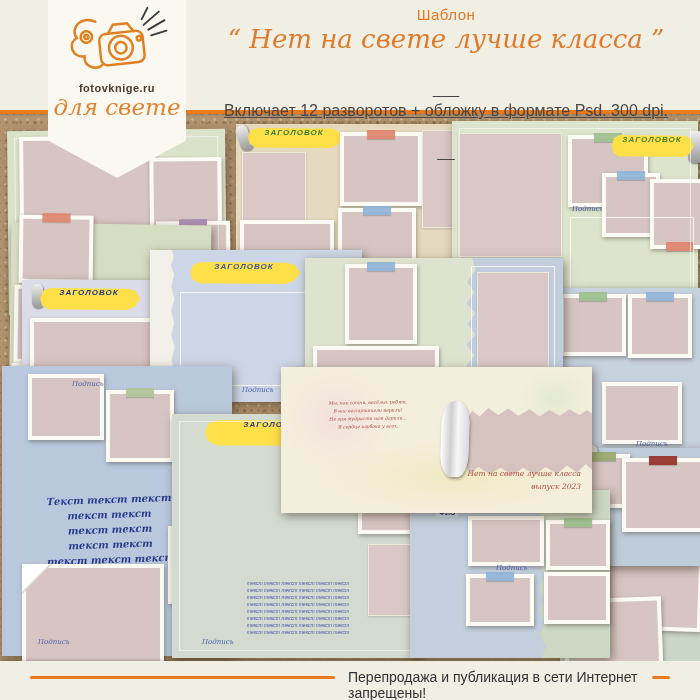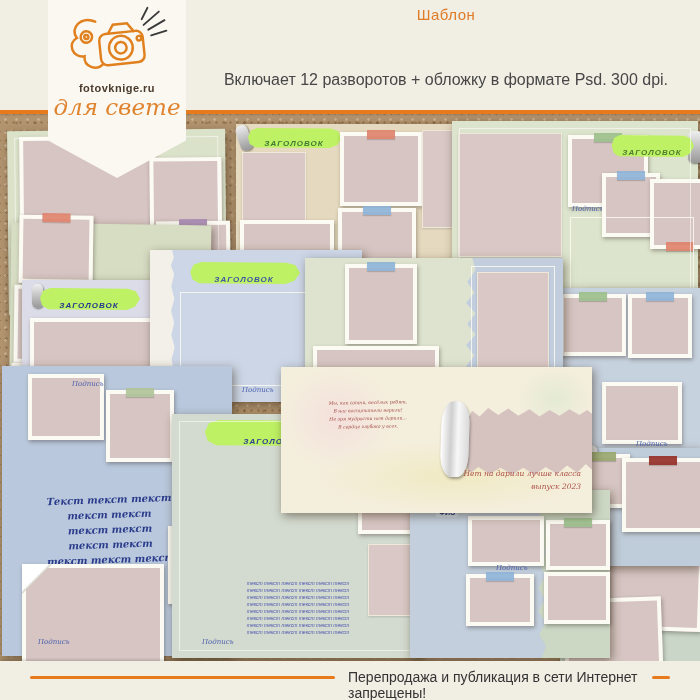--- a/index.html
+++ b/index.html
@@ -29,21 +29,21 @@
   .panel{position:absolute;background:#d9c8c5;border:1px solid #efe9da;box-shadow:0 1px 2px rgba(0,0,0,.15);}
   .frame{position:absolute;border:1px solid rgba(252,250,243,.85);}
   .tape{position:absolute;width:28px;height:9px;left:50%;top:-6px;transform:translateX(-50%);
         opacity:.92;box-shadow:0 1px 1px rgba(0,0,0,.18);}
   .tape.bottom{top:auto;bottom:-6px;}
   .pin{position:absolute;width:8px;height:8px;border-radius:50%;left:50%;top:-4px;transform:translateX(-50%);
        background:radial-gradient(circle at 35% 35%, #f6e37a,#cda income92c,#cfa92c);box-shadow:0 1px 2px rgba(0,0,0,.4);}
   .fold{position:absolute;left:-4px;top:-4px;width:30px;height:30px;
         background:linear-gradient(135deg,#ffffff 44%,#cfccc0 50%,#eceadf 100%);
         clip-path:polygon(0 0,100% 0,0 100%);}
-  .banner{position:absolute;background:#bef264;display:flex;align-items:flex-end;justify-content:center;
+  .banner{position:absolute;background:#fde047;display:flex;align-items:flex-start;justify-content:center;
     clip-path:polygon(2% 45%,5% 12%,12% 0,88% 3%,96% 15%,100% 50%,95% 85%,87% 100%,10% 97%,4% 80%);
     filter:drop-shadow(1px 2px 2px rgba(0,0,0,.35));}
   .banner span{font:italic 700 8px "Liberation Sans",sans-serif;letter-spacing:1px;white-space:nowrap;}
   .deco{position:absolute;background:linear-gradient(180deg,#eeeeee,#979797);border-radius:5px;
         box-shadow:1px 1px 2px rgba(0,0,0,.45);}
   .caption{position:absolute;font:italic 7px "DejaVu Serif",serif;color:#4a5fae;white-space:nowrap;}
   .label{position:absolute;font:700 7px "Liberation Sans",sans-serif;background:rgba(214,226,236,.8);
          padding:1px 3px;white-space:nowrap;}
   .scriptblock{position:absolute;font-family:"DejaVu Serif",serif;}
   .rows{position:absolute;font-family:"Liberation Sans",sans-serif;text-align:center;}
@@ -54,21 +54,21 @@
     clip-path:polygon(0 0,85% 0,92% 5%,80% 10%,93% 16%,82% 24%,94% 32%,81% 40%,93% 48%,82% 56%,95% 64%,83% 72%,92% 80%,80% 88%,93% 94%,84% 100%,0 100%);}
   .curl{position:absolute;background:linear-gradient(90deg,#ffffff,#cfcfcf 35%,#f7f7f7 60%,#d9d9d9);
         border-radius:45% 45% 40% 40% / 30%;box-shadow:1px 2px 3px rgba(0,0,0,.35);}
   
   .hdr{position:absolute;left:0;top:0;width:700px;height:113px;background:#f1eee4;z-index:10;
        box-shadow:0 1px 3px rgba(0,0,0,.25);}
   .rule{position:absolute;left:0;top:110px;width:700px;height:4px;background:#e87a1e;z-index:11;}
   .hdr-text{position:absolute;left:200px;top:6px;width:492px;text-align:center;z-index:12;}
   .hdr-title{font-size:15px;color:#e07b28;letter-spacing:.5px;}
   .hdr-quote{font:italic 26px "DejaVu Serif",serif;color:#dd7a2c;margin-top:1px;}
-  .hdr-desc{font-size:16px;color:#474747;line-height:21px;margin-top:4px;white-space:pre-wrap;}
+  .hdr-desc{font-size:16px;color:#474747;line-height:21px;margin-top:4px;white-space:pre-wrap;text-decoration:underline;}
   .badge{position:absolute;left:48px;top:0;width:138px;height:178px;background:#faf8f1;z-index:13;
     clip-path:polygon(0 0,100% 0,100% 79%,50% 100%,0 79%);
     filter:drop-shadow(2px 2px 3px rgba(0,0,0,.35));text-align:center;}
   .badge-site{font-size:11px;font-weight:700;color:#4a3b2c;letter-spacing:.5px;margin-top:-2px;}
   .badge-brand{font-size:20px;font-weight:700;color:#151515;letter-spacing:.5px;margin-top:3px;}
   .badge-brand .o{color:#e8861c;}
   .badge-tag{font:italic 23px "DejaVu Serif",serif;color:#e0832e;margin-top:0;}
   
   .ftr{position:absolute;left:0;top:661px;width:700px;height:55px;background:#f1eee4;z-index:10;
        box-shadow:0 -1px 3px rgba(0,0,0,.2);}
@@ -265,31 +265,32 @@
       <div class="spread cover-style" style="left: 281px; top: 254px; width: 311px; height: 146px; background: rgb(244, 238, 221); z-index: 15;">
         <div class="scriptblock" style="left: 22px; top: 32px; width: 130px; color: rgb(163, 75, 69); font-size: 4.6px; line-height: 8px; text-align: center; font-style: italic; transform: rotate(-1deg);">
           <div>Мы, как сотни, весёлых ребят,</div>
           <div>В нас воспитатели верили!</div>
           <div>Не зря мудрости нам дарили...</div>
           <div>В сердце глубоко у всех.</div>
         </div>
         <div class="torn-h" style="left: 186px; top: 38px; width: 125px; height: 72px; background: rgb(214, 195, 192);"></div>
         <div class="curl" style="left: 160px; top: 34px; width: 28px; height: 76px; transform: rotate(2deg);"></div>
         <div class="scriptblock" style="left: 168px; top: 100px; width: 132px; color: rgb(173, 77, 69); font-size: 7.5px; line-height: 13px; text-align: right; font-style: italic;">
-          <div>Нет на дарили лучше класса</div>
+          <div>Нет на свете лучше класса</div>
           <div>выпуск 2023</div>
         </div>
       </div>
     </div>
 
   <div class="hdr"></div>
   <div class="rule"></div>
 
   <div class="hdr-text">
     <div class="hdr-title">Шаблон</div>
+    <div class="hdr-quote">“ Нет на свете лучше класса ”</div>
     <div class="hdr-desc">
       <div>Включает 12 разворотов + обложку в формате Psd. 300 dpi.</div>
     </div>
   </div>
 
   <div class="badge">
     <svg width="112" height="76" viewBox="0 0 112 80" style="margin-top:4px;">
       <g fill="none" stroke="#e0801f" stroke-width="2.6" stroke-linecap="round" transform="rotate(-6 60 45)">
         <path d="M36,16 C22,8 8,20 15,31 C4,35 8,52 21,51 C19,62 32,68 40,61"></path>
         <circle cx="25" cy="31" r="6"></circle>

